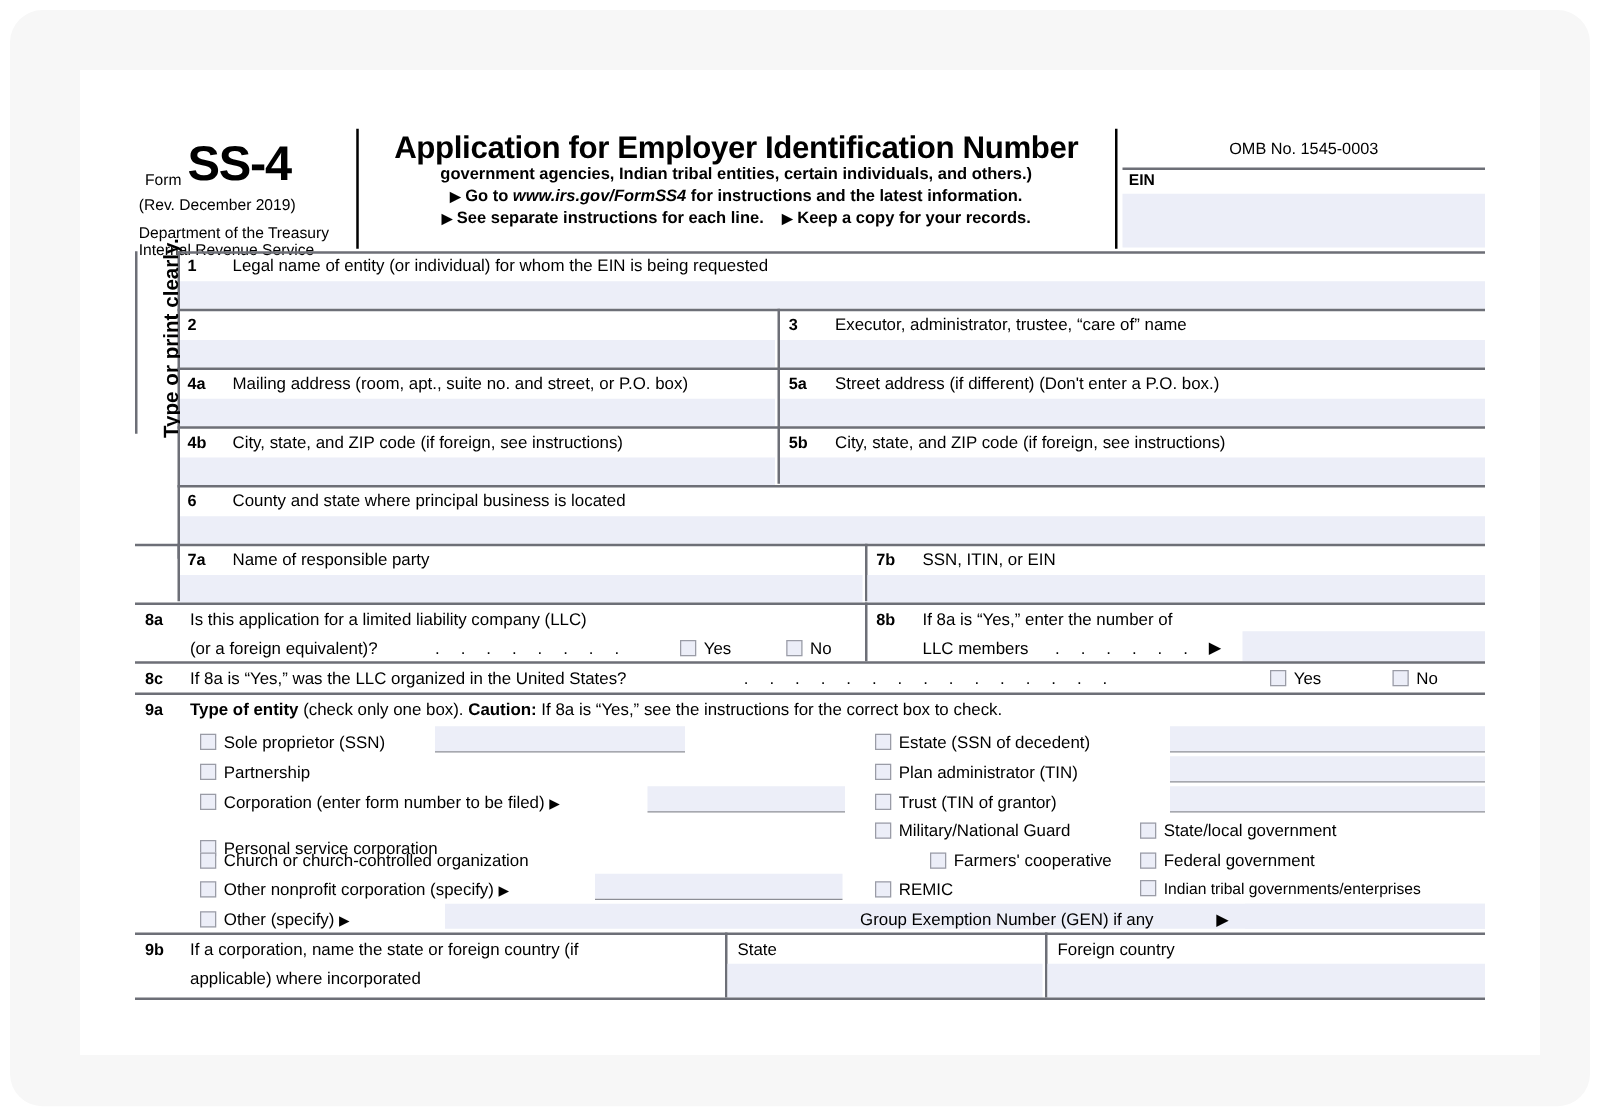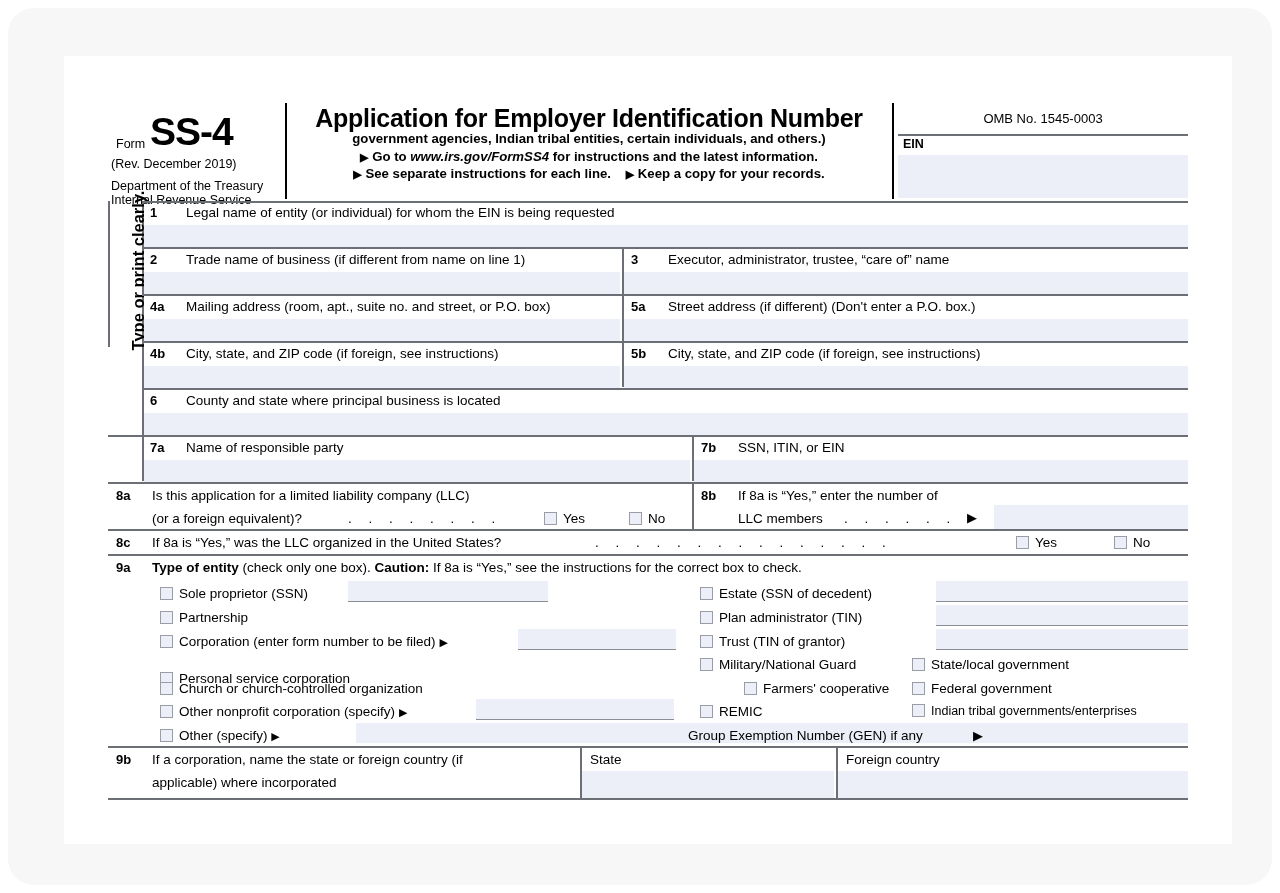--- a/index.html
+++ b/index.html
@@ -159,21 +159,20 @@
       <div id="vert-rule-r"></div>
       <div id="vert-label">Type or print clearly.</div>
 
       <div class="hr" style="left:34px; top:100px; width:1046px;"></div>
       <span class="num" style="left:42px; top:104px;">1</span>
       <span class="lbl" style="left:78px; top:104px;">Legal name of entity (or individual) for whom the EIN is being requested</span>
       <div class="fill" style="position:absolute; left:36px; top:124px; width:1044px; height:22px;"></div>
 
       <div class="hr" style="left:34px; top:146px; width:1046px;"></div>
       <span class="num" style="left:42px; top:151px;">2</span>
-      <span class="lbl" style="left:78px; top:151px;">Trade name of business (if different from name on line 1)</span>
       <div class="fill" style="position:absolute; left:36px; top:171px; width:476px; height:22px;"></div>
 
       <div class="vr" style="left:514px; top:146px; height:140px;"></div>
       <span class="num" style="left:523px; top:151px;">3</span>
       <span class="lbl" style="left:560px; top:151px;">Executor, administrator, trustee, “care of” name</span>
       <div class="fill" style="position:absolute; left:516px; top:171px; width:564px; height:22px;"></div>
 
       <div class="hr" style="left:34px; top:193px; width:1046px;"></div>
       <span class="num" style="left:42px; top:198px;">4a</span>
       <span class="lbl" style="left:78px; top:198px;">Mailing address (room, apt., suite no. and street, or P.O. box)</span>

